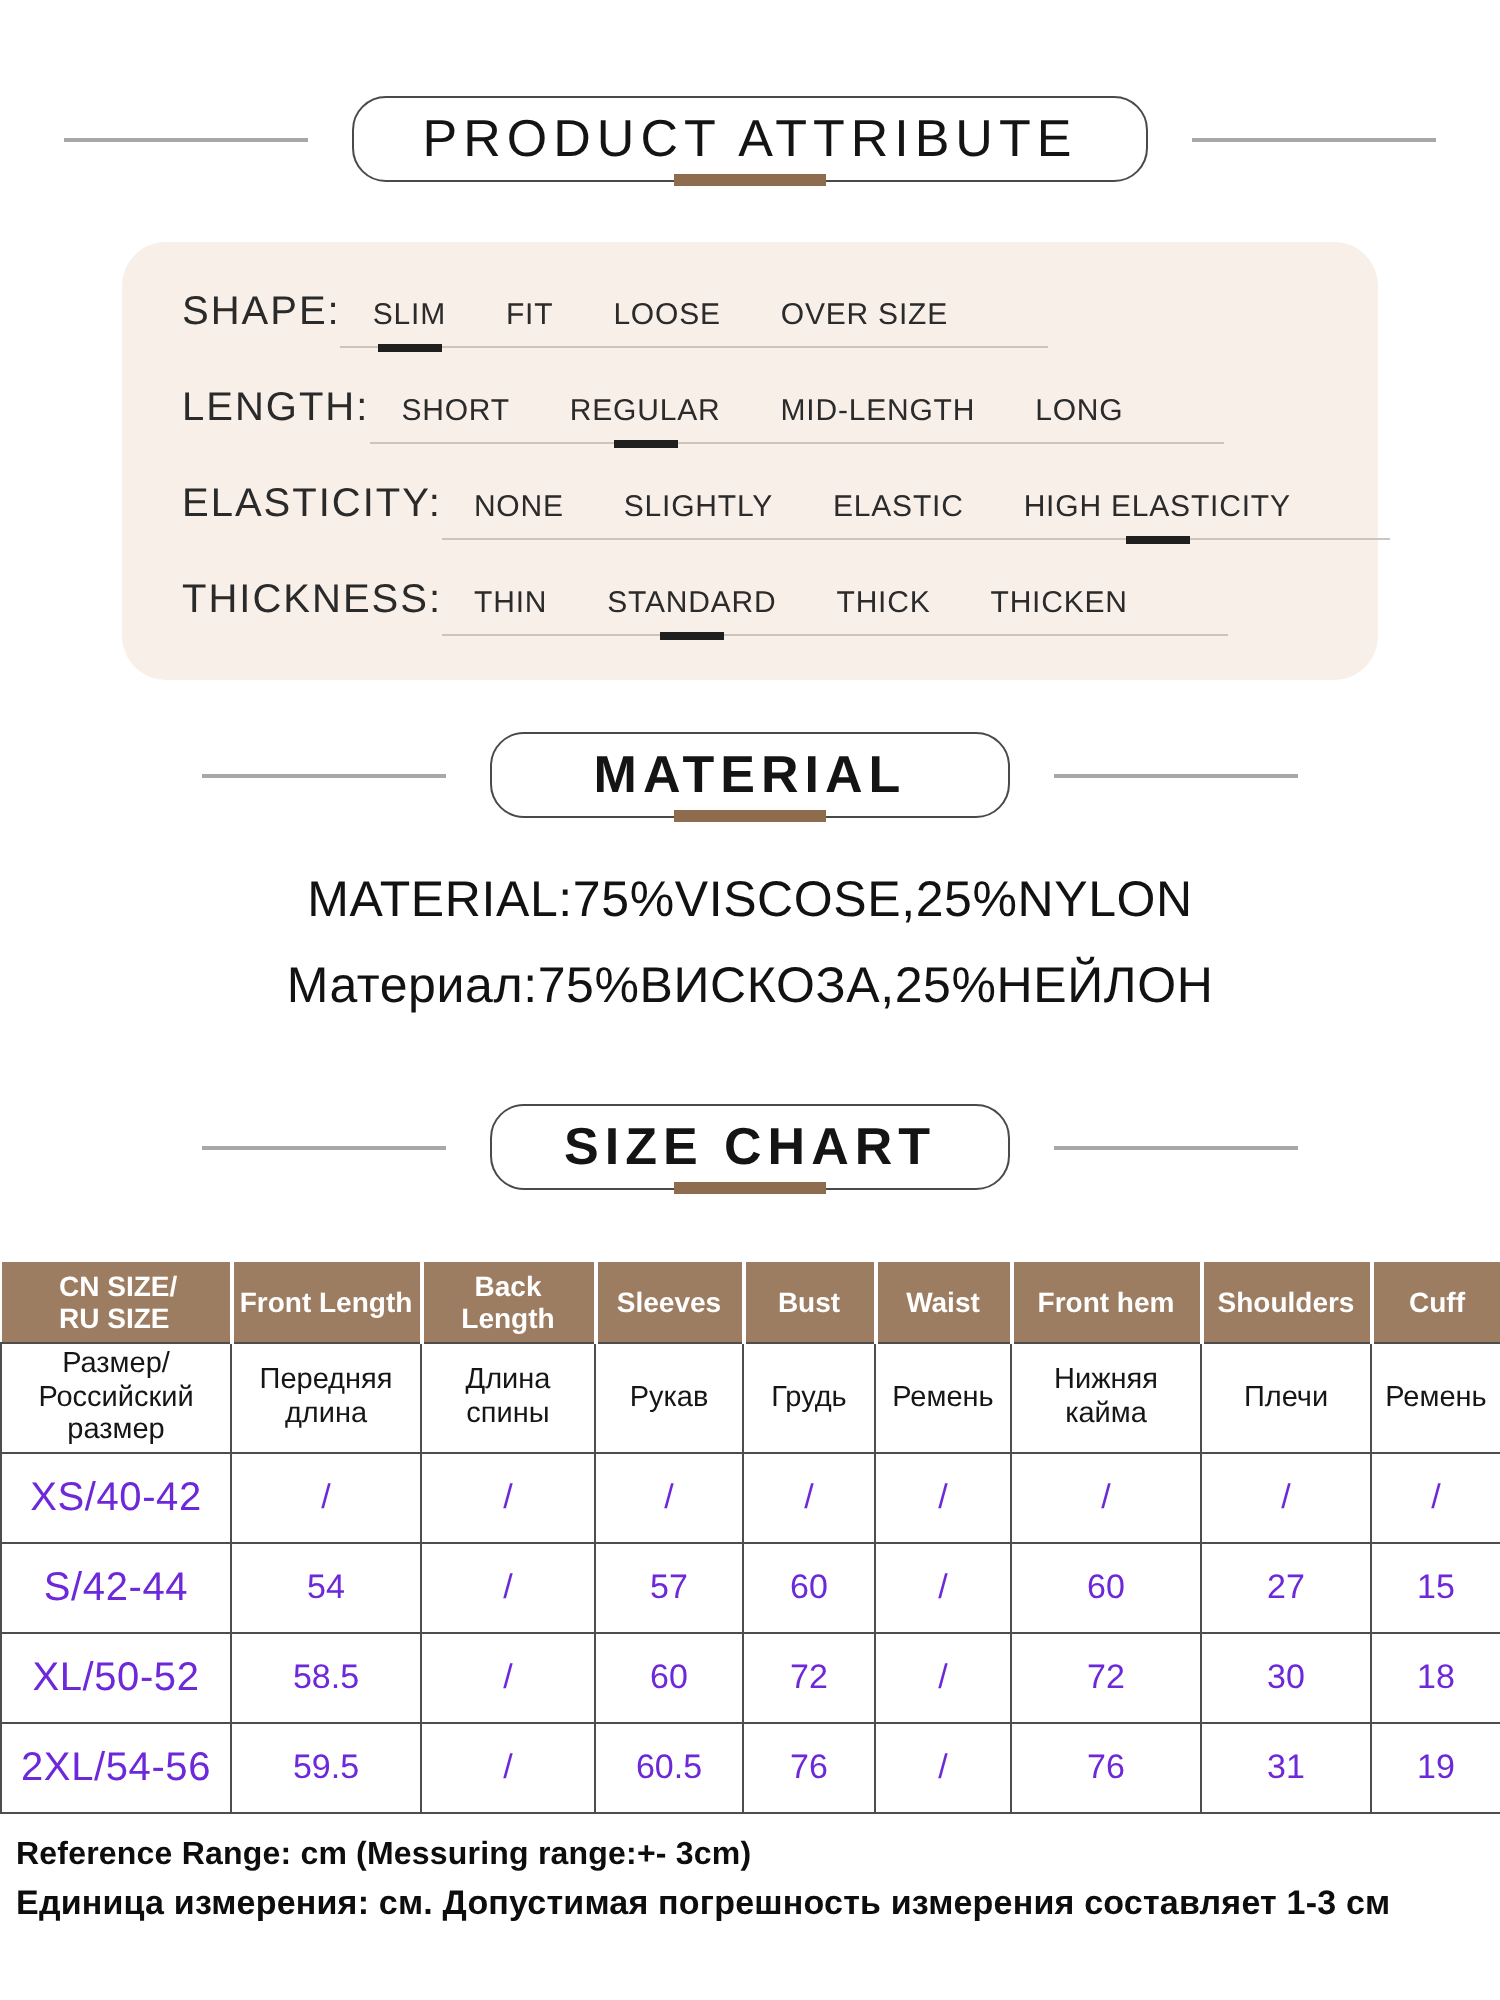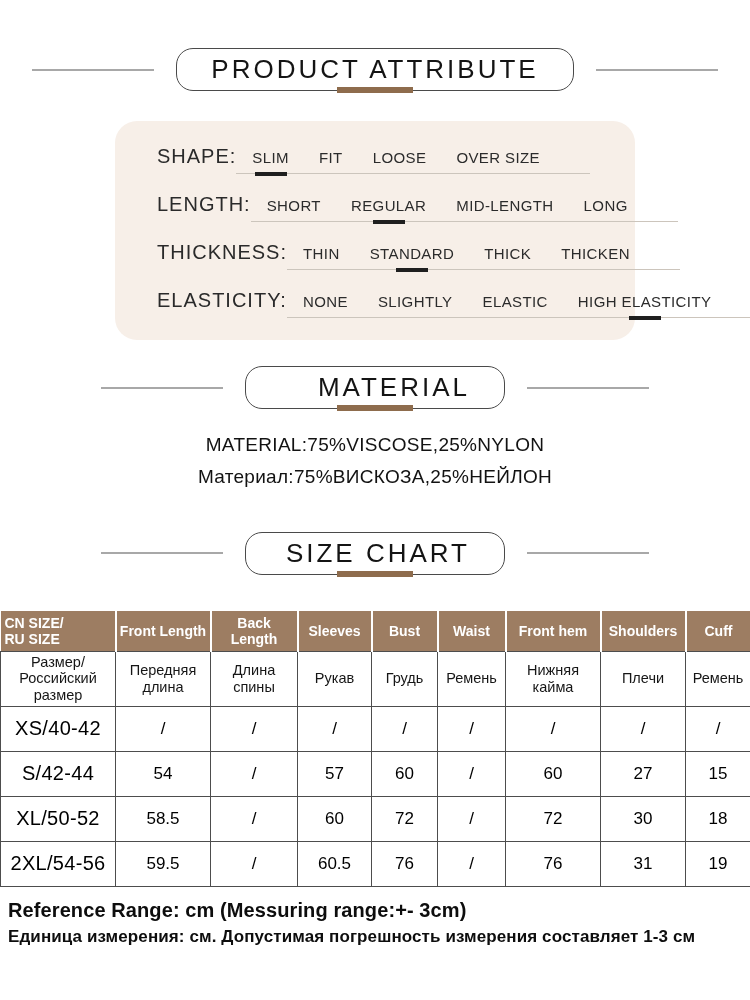--- a/index.html
+++ b/index.html
@@ -6,73 +6,73 @@
   body{
     width:750px;height:1000px;background:#ffffff;overflow:hidden;position:relative;
     font-family:"Liberation Sans","DejaVu Sans",sans-serif;color:#1c1c1c;
   }
   
   .section-header{display:flex;align-items:center;justify-content:center;}
   .section-header .side-line{width:122px;height:2px;background:#a8a8a8;margin:0 22px;}
   .title-box{
     position:relative;border:1px solid #4a4a4a;border-radius:17px;
     padding:5px 34px;font-size:26px;letter-spacing:3px;color:#141414;
-    text-align:right;background:#fff;white-space:nowrap;
-  }
-  .title-box.narrow{min-width:190px;}
+    text-align:center;background:#fff;white-space:nowrap;
+  }
+  .title-box.narrow{min-width:190px;font-weight:bold;}
   .title-box .accent-bar{
     position:absolute;left:50%;transform:translateX(-50%);bottom:-3px;
     width:76px;height:6px;background:var(--accent-bar,#8e6c4d);
   }
   #header-product{margin-top:48px;}
   #header-material{margin-top:26px;}
   #header-sizechart{margin-top:38px;}
   
   .attr-box{
-    width:520px;margin:30px auto 0;background:var(--attr-box-bg,#f7efe8);
-    border-radius:22px;padding:24px 42px 18px;box-sizing:border-box;
+    width:628px;margin:30px auto 0;background:var(--attr-box-bg,#f7efe8);
+    border-radius:22px;padding:24px 30px 18px;box-sizing:border-box;
   }
   .attr-row{display:flex;align-items:baseline;margin-bottom:19px;}
   .attr-row:last-child{margin-bottom:4px;}
   .attr-label{font-size:20px;letter-spacing:1px;color:#2a2a2a;white-space:nowrap;flex:0 0 auto;}
   .attr-options{
     display:flex;gap:30px;align-items:baseline;
     padding:0 50px 7px 16px;border-bottom:1px solid #ccc5bc;
   }
   .attr-option{position:relative;font-size:15px;letter-spacing:.4px;color:#2b2b2b;white-space:nowrap;}
   .attr-option.selected::after{
     content:"";position:absolute;left:50%;transform:translateX(-50%);
     bottom:-10px;width:32px;height:4px;background:var(--selected-underline,#1f1f1f);
   }
   
-  .material-text{margin-top:20px;text-align:center;font-size:19px;line-height:1.7;color:#121212;letter-spacing:.3px;}
+  .material-text{margin-top:20px;text-align:center;font-size:25px;line-height:1.7;color:#121212;letter-spacing:.3px;}
   
   table{border-collapse:collapse;table-layout:fixed;width:750px;margin-top:36px;}
   col:nth-child(1){width:115px}col:nth-child(2){width:95px}col:nth-child(3){width:87px}
   col:nth-child(4){width:74px}col:nth-child(5){width:66px}col:nth-child(6){width:68px}
   col:nth-child(7){width:95px}col:nth-child(8){width:85px}col:nth-child(9){width:65px}
   th,td{text-align:center;vertical-align:middle;}
   tr.hdr-en th{
     background:var(--table-header-bg,#9d7d62);color:#fff;font-size:14px;font-weight:bold;
     border:none;border-right:2px solid #fff;height:36px;padding:2px 1px;line-height:1.15;
   }
   tr.hdr-en th:last-child{border-right:none;}
-  tr.hdr-en th:first-child{text-align:left;padding-left:4px;}
+  tr.hdr-en th:first-child{text-align:left;padding-left:29px;}
   tr.hdr-ru th{
     font-weight:normal;font-size:14.5px;color:#161616;height:43px;
     border:1px solid var(--table-border,#4d4d4d);padding:2px 2px;line-height:1.15;
   }
   tbody td{
-    border:1px solid var(--table-border,#4d4d4d);height:44px;font-size:17px;color:#000000;padding:0 2px;
+    border:1px solid var(--table-border,#4d4d4d);height:44px;font-size:17px;color:#6d28d9;padding:0 2px;
   }
   tbody td:first-child{font-size:20px;letter-spacing:.3px;}
   .preline{white-space:pre-line;}
   
   .footer{margin-top:12px;padding-left:8px;}
-  .footer-line-en{font-weight:bold;font-size:20px;color:#0d0d0d;letter-spacing:.1px;}
+  .footer-line-en{font-weight:bold;font-size:16px;color:#0d0d0d;letter-spacing:.1px;}
   .footer-line-ru{font-weight:bold;font-size:17px;color:#0d0d0d;margin-top:5px;letter-spacing:.1px;}
 </style>
 </head>
 <body style="--table-header-bg: #9d7d62; --accent-bar: #8e6c4d; --attr-box-bg: #f7efe8; --selected-underline: #1f1f1f; --table-border: #4d4d4d;">
 
 <div class="section-header" id="header-product">
   <span class="side-line"></span>
   <div class="title-box">
     <span>PRODUCT ATTRIBUTE</span>
     <span class="accent-bar"></span>
@@ -93,35 +93,35 @@
     <div class="attr-row">
       <span class="attr-label">LENGTH:</span>
       <div class="attr-options">
         <span class="attr-option">SHORT</span>
         <span class="attr-option selected">REGULAR</span>
         <span class="attr-option">MID-LENGTH</span>
         <span class="attr-option">LONG</span>
       </div>
     </div>
     <div class="attr-row">
+      <span class="attr-label">ELASTICITY:</span>
+      <div class="attr-options">
+        <span class="attr-option">NONE</span>
+        <span class="attr-option">SLIGHTLY</span>
+        <span class="attr-option">ELASTIC</span>
+        <span class="attr-option selected">HIGH ELASTICITY</span>
+      </div>
+    </div>
+    <div class="attr-row">
       <span class="attr-label">THICKNESS:</span>
       <div class="attr-options">
         <span class="attr-option">THIN</span>
         <span class="attr-option selected">STANDARD</span>
         <span class="attr-option">THICK</span>
         <span class="attr-option">THICKEN</span>
-      </div>
-    </div>
-    <div class="attr-row">
-      <span class="attr-label">ELASTICITY:</span>
-      <div class="attr-options">
-        <span class="attr-option">NONE</span>
-        <span class="attr-option">SLIGHTLY</span>
-        <span class="attr-option">ELASTIC</span>
-        <span class="attr-option selected">HIGH ELASTICITY</span>
       </div>
     </div>
   </div>
 
 <div class="section-header" id="header-material">
   <span class="side-line"></span>
   <div class="title-box narrow">
     <span>MATERIAL</span>
     <span class="accent-bar"></span>
   </div>

